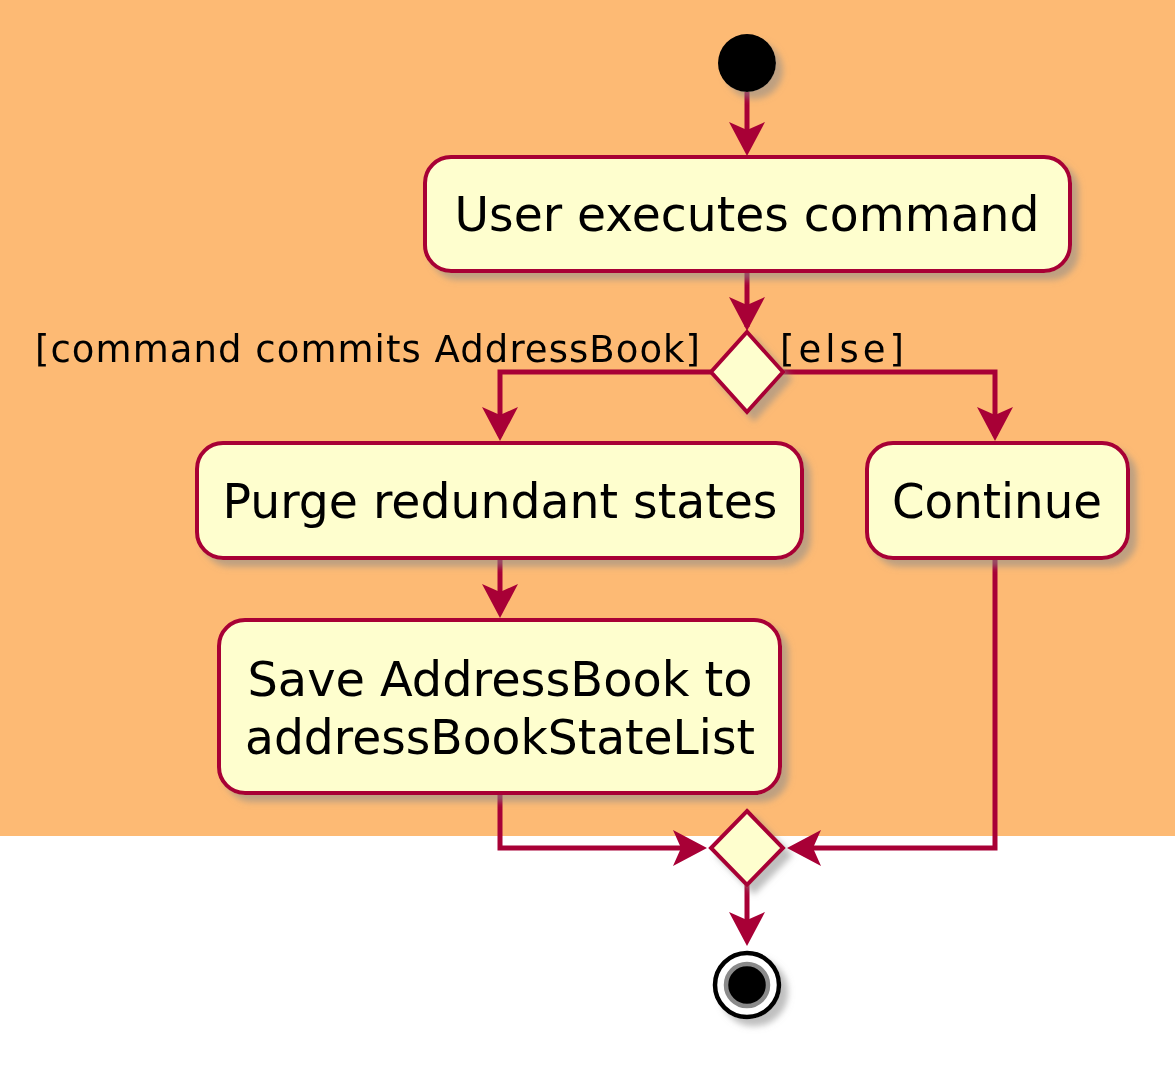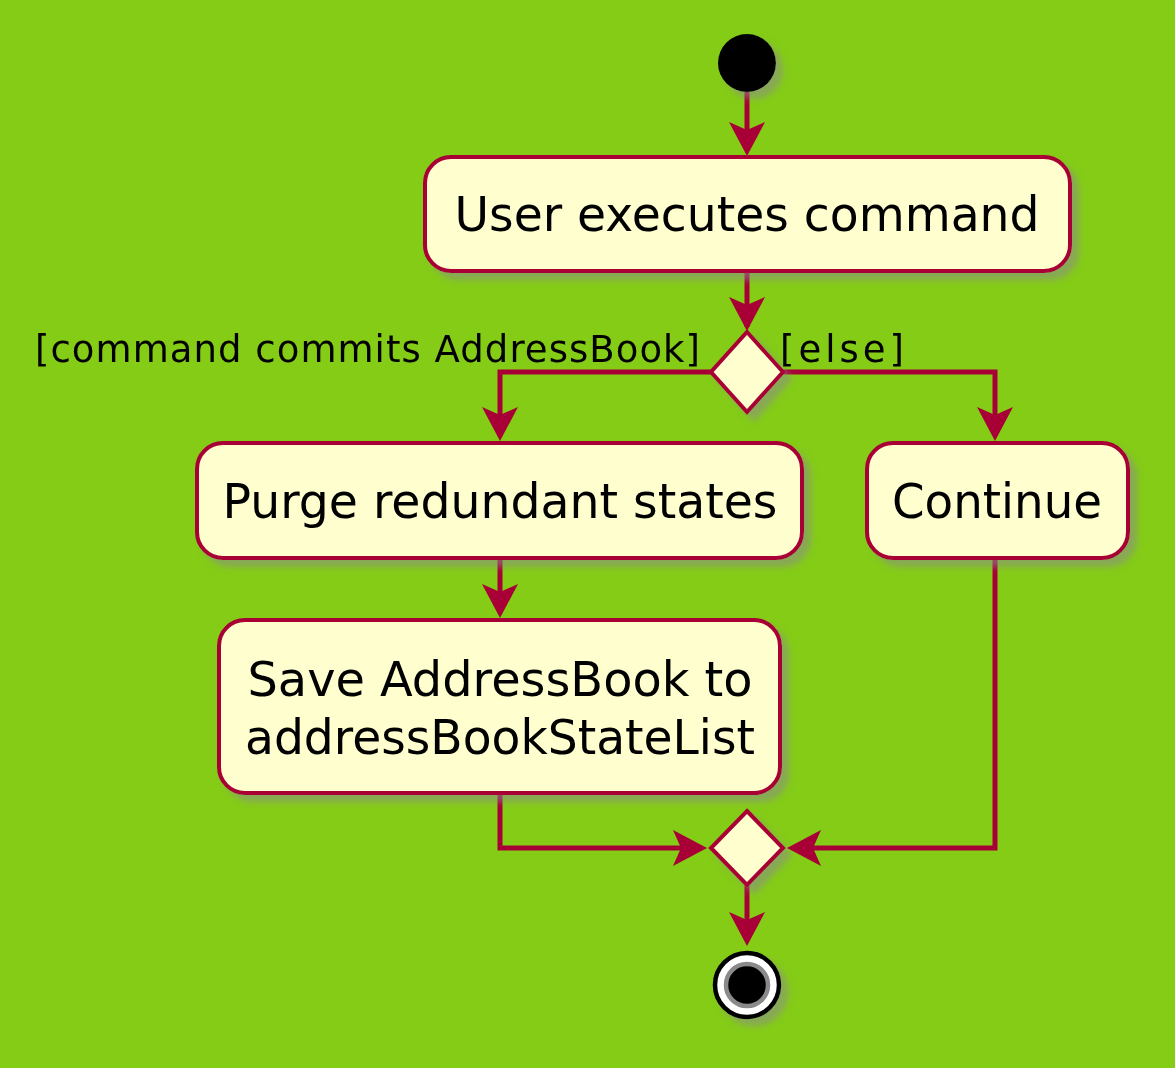--- a/index.html
+++ b/index.html
@@ -7,22 +7,22 @@
     margin: 0;
     padding: 0;
     background: #ffffff;
     width: 1175px;
     height: 1068px;
     overflow: hidden;
   }
   .canvas {
     position: relative;
     width: 1175px;
-    height: 1068px;
-    background: #84cc16;
+    height: 836px;
+    background: #fdba74;
     text-decoration: underline;
   }
   svg { display: block; }
   .edge {
     fill: none;
     stroke: #A80036;
     stroke-width: 5;
   }
   .head {
     fill: #A80036;

